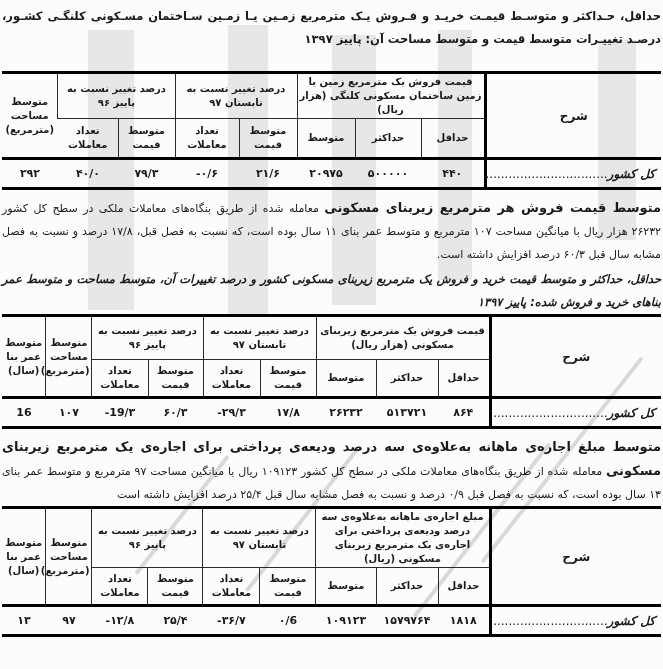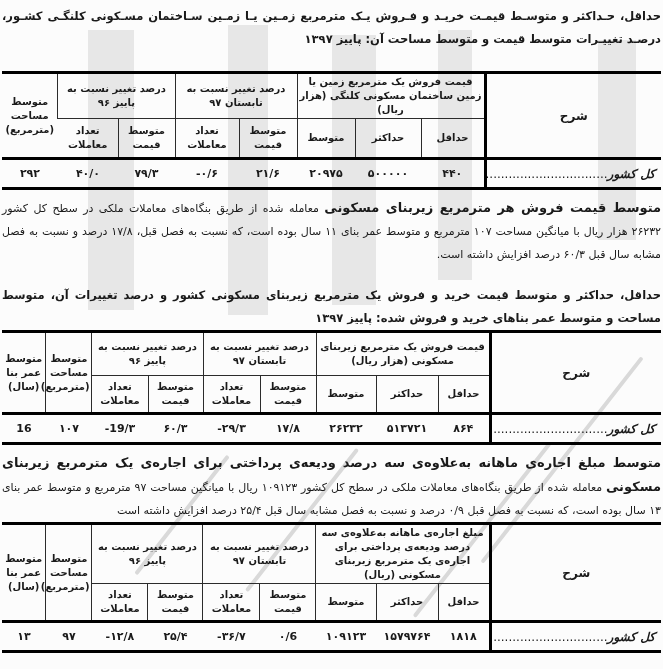--- a/index.html
+++ b/index.html
@@ -19,21 +19,21 @@
   .wm-band { background: #e7e7e7; }
   .wm-stroke { background: #d9d9d9; width: 4px; height: 260px; transform: rotate(38deg); border-radius: 3px; }
 
   .heading {
     margin: 0; font-weight: bold; font-size: 11.5px; line-height: 23px;
     text-align: justify; text-align-last: right;
   }
   .t1-title { margin-bottom: 20px; }
   .para { margin: 6px 0 0 0; font-size: 11px; line-height: 23px; text-align: justify; text-align-last: right; }
   .para b { font-size: 13px; }
-  .mt2 { margin-top: 18px; }
+  .mt2 { margin-top: 2px; font-style: italic; }
 
   table.stat { border-collapse: collapse; table-layout: fixed; width: 659px; position: relative; z-index: 2; }
   table.stat th {
     font-weight: 700; font-size: 10px; line-height: 14px; padding: 1px 2px;
     vertical-align: middle;
     border-left: 1px solid #2b2b2b;
   }
   table.stat th.lastcol { border-left: none; }
   table.stat tr.r1 th { border-top: 3px solid #000; }
   table.stat th.sharh {

